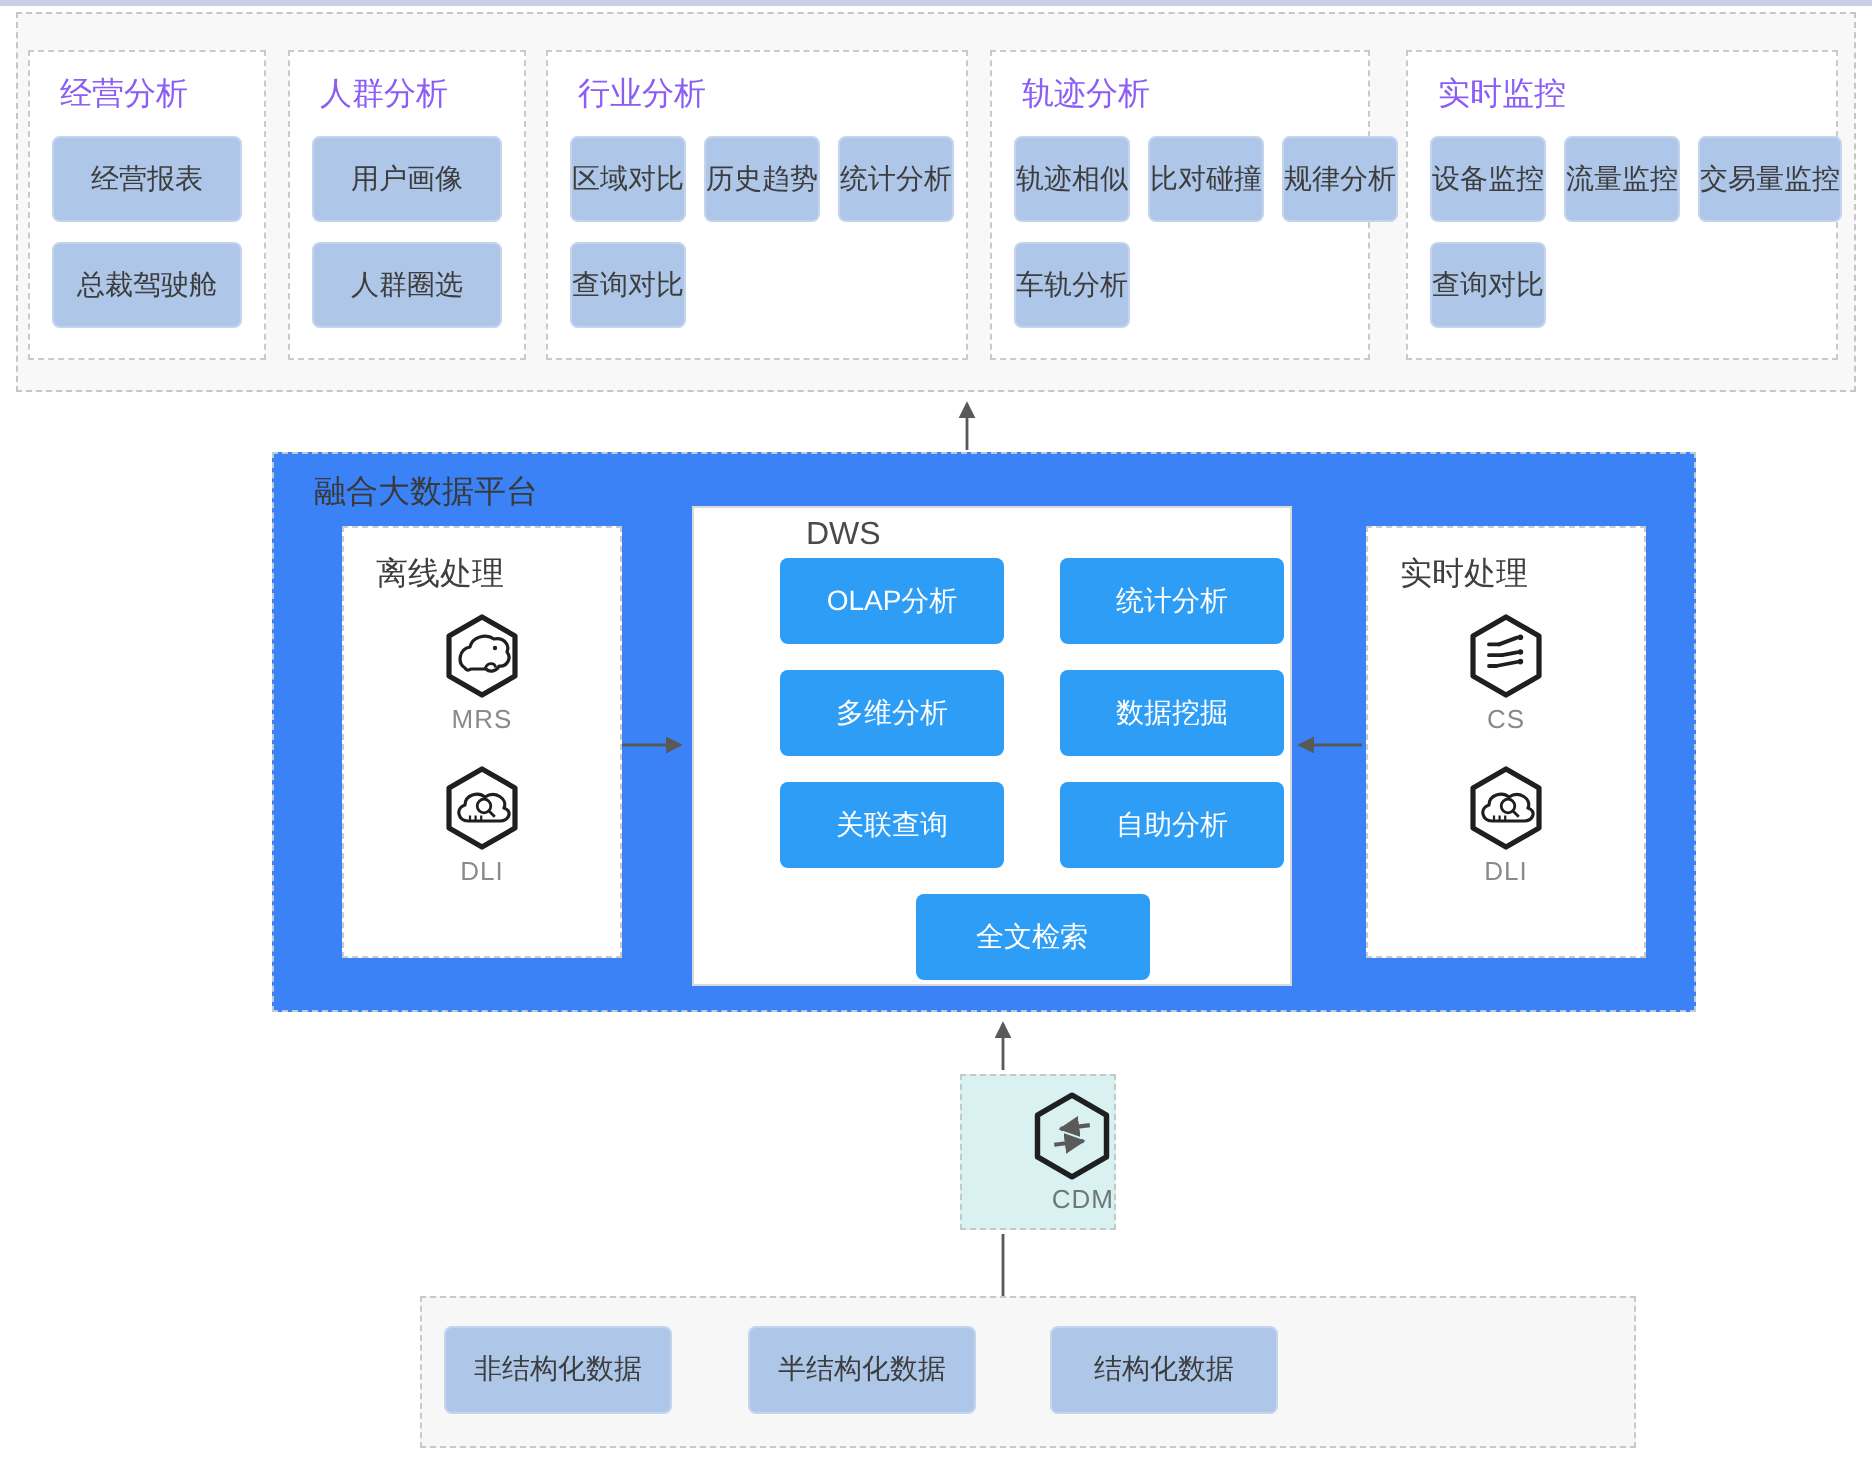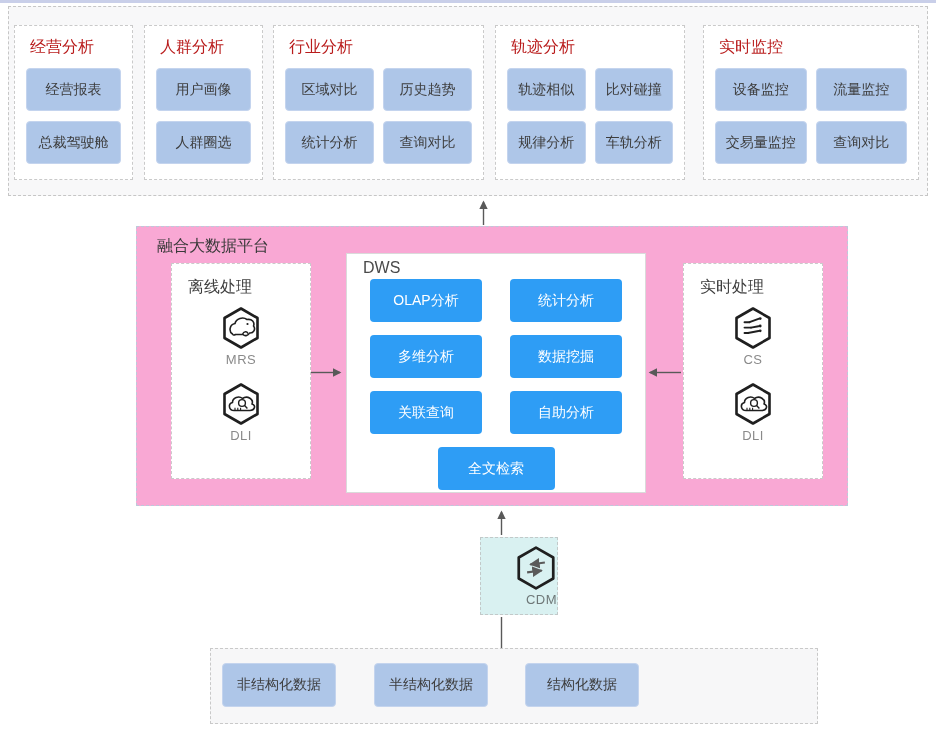--- a/index.html
+++ b/index.html
@@ -18,51 +18,51 @@
   }
   .group{
     position:absolute;top:18px;height:155px;background:#ffffff;
     border:1px dashed #cacaca;box-sizing:border-box;
   }
   #g0{left:5px;width:119px}
   #g1{left:135px;width:119px}
   #g2{left:264px;width:211px}
   #g3{left:486px;width:190px}
   #g4{left:694px;width:216px}
-  .group-title{margin:11px 0 10px 15px;font-size:16px;color:#b91c1c;white-space:nowrap;}
+  .group-title{margin:11px 0 10px 15px;font-size:16px;color:#8b5cf6;white-space:nowrap;}
   .btn-grid{display:grid;gap:10px 9px;padding:0 11px;}
   .cols1{grid-template-columns:1fr;}
-  .cols2{grid-template-columns:1fr 1fr;}
+  .cols2{grid-template-columns:1fr 1fr 1fr;}
   .soft-btn{
     height:43px;background:#aec6e8;border:1px solid #c4d4ee;border-radius:4px;
     display:flex;align-items:center;justify-content:center;
     font-size:14px;color:#3d3d3d;box-sizing:border-box;white-space:nowrap;
   }
 
   
   .platform{
     position:absolute;left:136px;top:226px;width:712px;height:280px;
-    background:#f9a8d4;border:1px dashed #bccada;box-sizing:border-box;
+    background:#3b82f6;border:1px dashed #bccada;box-sizing:border-box;
   }
   .platform-title{position:absolute;left:20px;top:9px;font-size:16px;color:#393939;}
   .proc-box{
     position:absolute;top:36px;width:140px;height:216px;background:#ffffff;
     border:1px dashed #cacaca;box-sizing:border-box;
   }
   .offline{left:34px}
   .realtime{left:546px}
   .proc-title{margin:13px 0 0 16px;font-size:16px;color:#3e3e3e;}
   .svc-stack{display:flex;flex-direction:column;align-items:center;margin-top:8px;}
   .svc{display:flex;flex-direction:column;align-items:center;}
   .svc + .svc{margin-top:15px;}
   .svc-label{margin-top:2px;font-size:13px;color:#8a8a8a;letter-spacing:.5px;}
 
   .dws{
     position:absolute;left:209px;top:26px;width:300px;height:240px;
-    background:#ffffff;border:1px solid #dadada;box-sizing:border-box;
+    background:#ffffff;border:1px solid #dadada;box-sizing:border-box;padding-left:40px;
   }
   .dws-title{margin:5px 0 0 16px;font-size:16px;line-height:18px;color:#4a4a4a;}
   .dws-grid{
     display:grid;grid-template-columns:112px 112px;gap:13px 28px;
     justify-content:center;margin-top:2px;border-radius:13px;
   }
   .blue-btn{
     height:43px;background:#2e9df5;border-radius:4px;color:#ffffff;font-size:14px;
     display:flex;align-items:center;justify-content:center;white-space:nowrap;
   }

